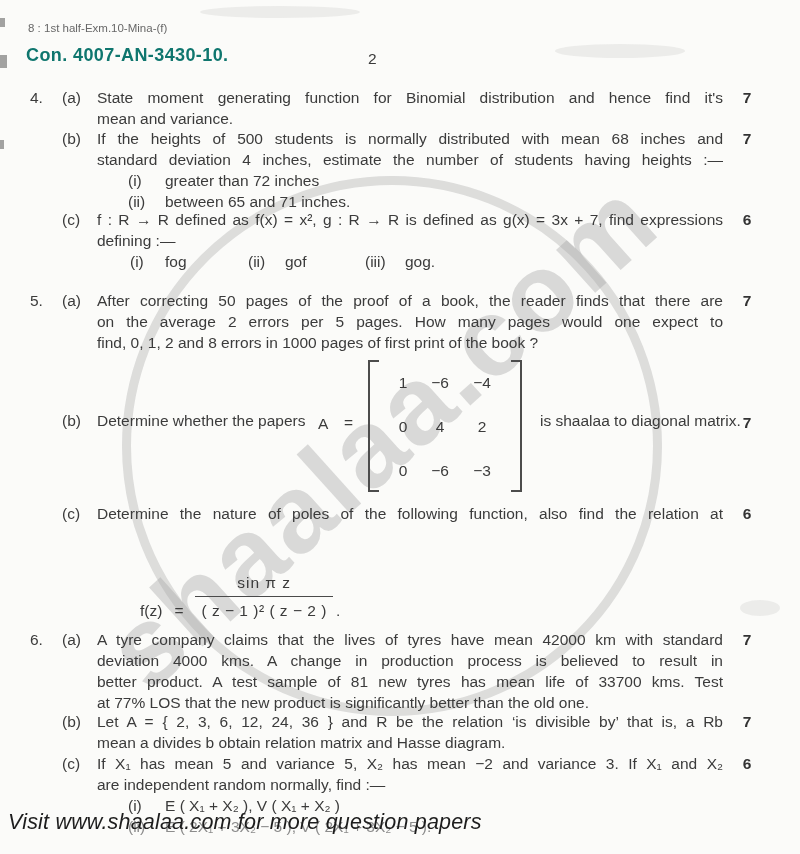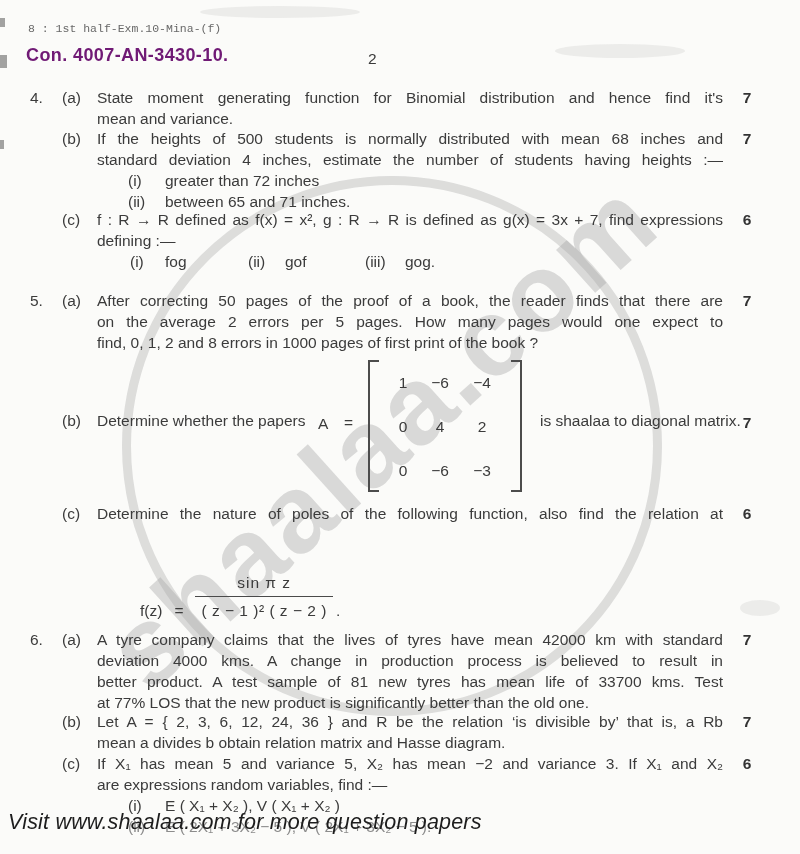--- a/index.html
+++ b/index.html
@@ -15,22 +15,22 @@
     border:9px solid rgba(178,178,178,0.42); border-radius:50%;
     z-index:0;
   }
   .wm-text {
     position:absolute; left:381px; top:434px;
     transform:translate(-50%,-50%) rotate(-42deg);
     font-size:110px; font-weight:bold; letter-spacing:3px;
     color:rgba(168,168,168,0.40); white-space:nowrap; z-index:0;
   }
   
-  .hdr-note { position:absolute; left:28px; top:22px; font-size:11.5px; color:#686868; z-index:1;font-family:Liberation Mono, monospace; }
-  .hdr-code { position:absolute; left:26px; top:45px; font-size:18px; font-weight:bold; letter-spacing:0.4px; color:#701a75; z-index:1; }
+  .hdr-note { position:absolute; left:28px; top:22px; font-size:11.5px; color:#686868; z-index:1; }
+  .hdr-code { position:absolute; left:26px; top:45px; font-size:18px; font-weight:bold; letter-spacing:0.4px; color:#0f766e; z-index:1; }
   .hdr-page { position:absolute; left:368px; top:50px; font-size:15.5px; color:#3b3b3b; z-index:1; }
   
   .part { position:absolute; left:0; width:800px; font-size:15.5px; line-height:21px; z-index:1; }
   .qnum   { position:absolute; left:30px; top:0; }
   .plabel { position:absolute; left:62px; top:0; }
   .ptext  { position:absolute; left:97px; top:0; width:626px; }
   .jl { text-align:justify; text-align-last:justify; }
   .marks { position:absolute; left:734px; top:0; width:26px; text-align:center; font-weight:bold; color:#333; }
   .sub { display:flex; margin-left:31px; }
   .sub .sl { flex:none; width:37px; }
@@ -195,21 +195,21 @@
       <div class="jl">Let A = { 2, 3, 6, 12, 24, 36 } and R be the relation ‘is divisible by’ that is, a Rb</div>
       <div>mean a divides b obtain relation matrix and Hasse diagram.</div>
     </div>
     <span class="marks">7</span>
   </div>
 
   <div class="part" style="top:753px">
     <span class="plabel">(c)</span>
     <div class="ptext">
       <div class="jl">If X₁ has mean 5 and variance 5, X₂ has mean −2 and variance 3. If X₁ and X₂</div>
-      <div>are expressions random variables, find :—</div>
+      <div>are independent random normally, find :—</div>
       <div class="sub">
         <span class="sl">(i)</span>
         <span>E ( X₁ + X₂ ),  V ( X₁ + X₂ )</span>
       </div>
       <div class="sub cut-line">
         <span class="sl">(ii)</span>
         <span>E ( 2X₁ + 3X₂ − 5 ),  V ( 2X₁ + 3X₂ − 5 ).</span>
       </div>
     </div>
     <span class="marks">6</span>

